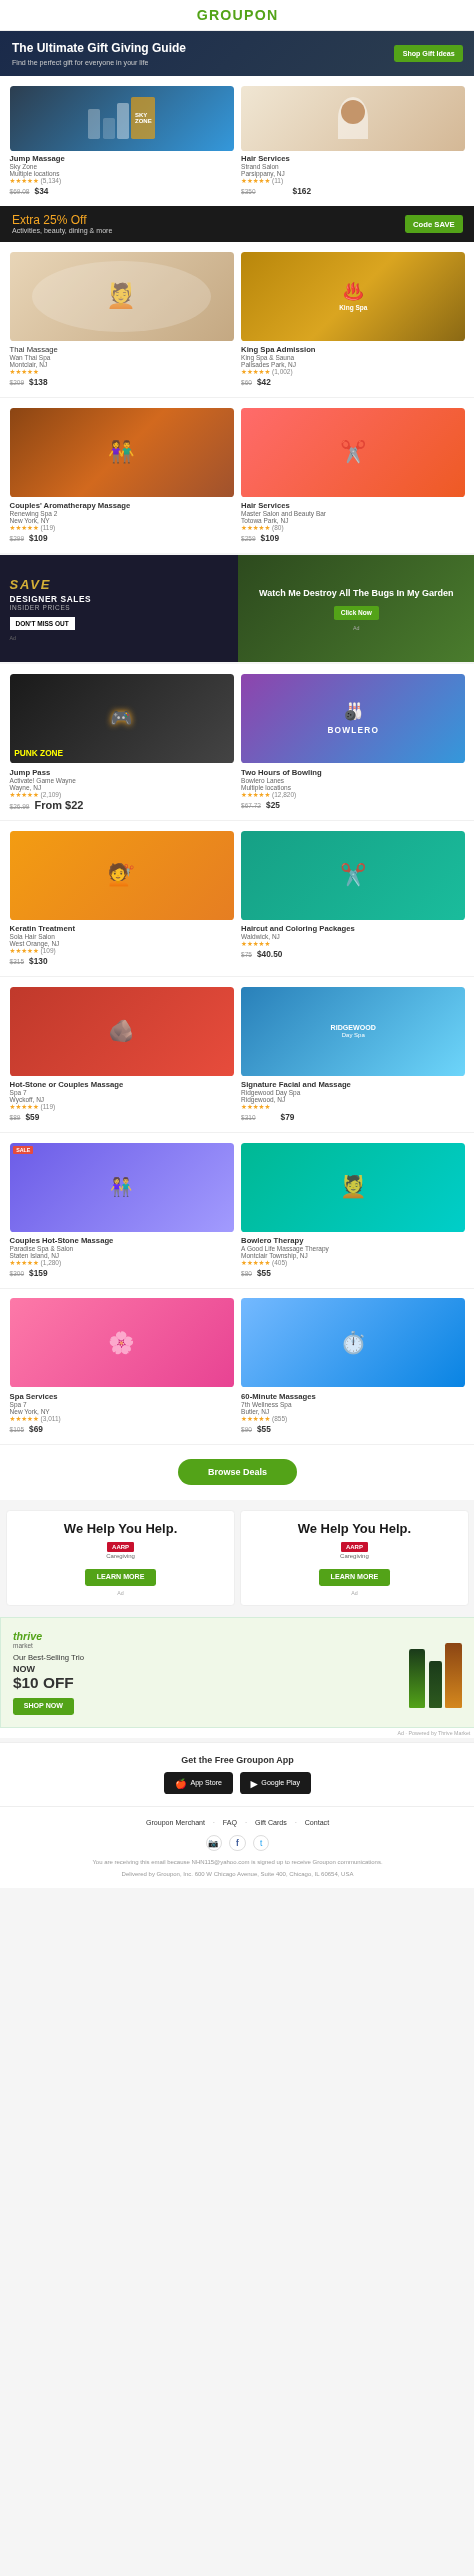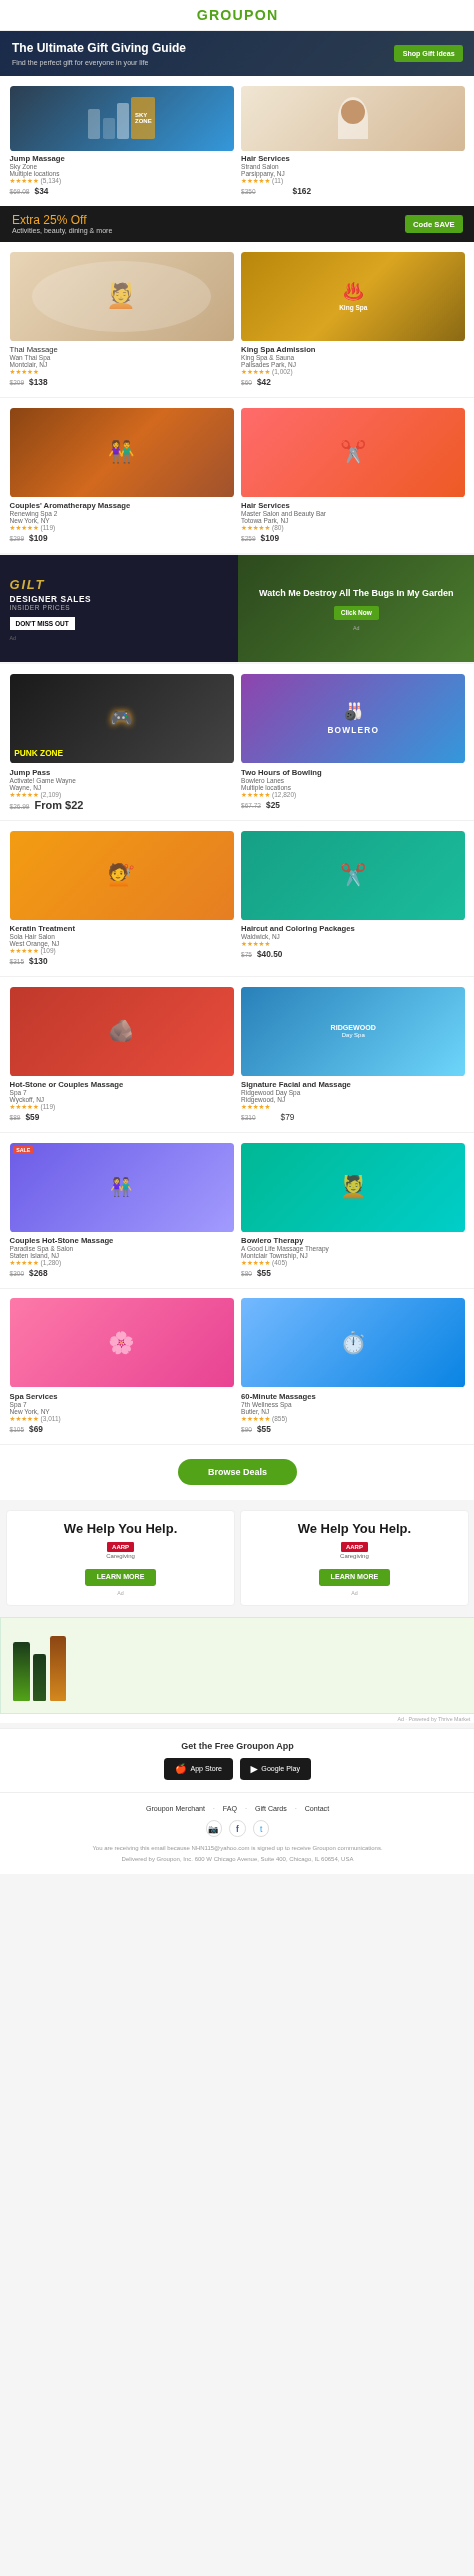--- a/index.html
+++ b/index.html
@@ -153,21 +153,21 @@
       <span style="color:#999; font-size:6.5px; text-decoration:line-through; margin-right:2.4px;">$259</span>
       <span style="color:#333; font-size:8.3px; font-weight:bold;">$109</span>
     </div>
   </div>
 
 </div>
 
 <div style="display:grid; grid-template-columns:1fr 1fr; gap:0; background:white; margin-top:2.4px;">
 
   <div style="background:#1a1a2e; padding:9.5px; cursor:pointer; min-height:107px; display:flex; flex-direction:column; justify-content:center;">
-    <div style="color:#d4af37; font-size:13px; font-weight:bold; font-style:italic; letter-spacing:1.8px;">GILT</div>
+    <div style="color:#d4af37; font-size:13px; font-weight:bold; font-style:italic; letter-spacing:1.8px;">SAVE</div>
     <div style="color:white; font-size:8.3px; font-weight:bold; margin-top:2.4px; letter-spacing:0.6px;">DESIGNER SALES</div>
     <div style="color:#aaa; font-size:6.5px; letter-spacing:0.6px;">INSIDER PRICES</div>
     <button style="background:white; color:black; padding:3px 6px; font-size:6.5px; font-weight:bold; margin-top:6px; border:none; cursor:pointer; align-self:flex-start;">DON'T MISS OUT</button>
     <div style="font-size:5.3px; color:#666; margin-top:4.7px;">Ad</div>
   </div>
 
   <div style="background:linear-gradient(135deg,#2d4a1e,#4a7c2d); padding:9.5px; cursor:pointer; min-height:107px; display:flex; flex-direction:column; justify-content:center; align-items:center; text-align:center;">
     <div style="color:white; font-size:9px; font-weight:bold; line-height:1.4; margin-bottom:6px;">Watch Me Destroy All The Bugs In My Garden</div>
     <button style="background:#53a318; color:white; padding:3.6px 7.1px; font-size:6.5px; font-weight:bold; border:none; cursor:pointer; border-radius:1.8px;">Click Now</button>
     <div style="font-size:5.3px; color:#aaa; margin-top:4.7px;">Ad</div>
@@ -280,21 +280,21 @@
       </div>
     </div>
     <div style="font-size:7.7px; font-weight:bold; color:#333;">Signature Facial and Massage</div>
     <div style="font-size:6.5px; color:#666;">Ridgewood Day Spa</div>
     <div style="font-size:6.5px; color:#666;">Ridgewood, NJ</div>
     <div style="color:#f5a623; font-size:6.5px;">
       <span>★★★★★</span>
     </div>
     <div>
       <span style="color:#999; font-size:6.5px; text-decoration:line-through; margin-right:2.4px;">$310</span>
-      <span style="color:#333; font-size:8.3px; font-weight:normal;padding-left:20px;">$79</span>
+      <span style="color:#333; font-size:8.3px; font-weight:bold;padding-left:20px;">$79</span>
     </div>
   </div>
 
 </div>
 
 <div style="background:white; display:grid; grid-template-columns:1fr 1fr; gap:0; padding:6px; border-top:0.6px solid #f0f0f0;">
 
   <div style="padding:3.6px; cursor:pointer;">
     <div style="width:100%; height:89px; border-radius:3.6px; margin-bottom:4.7px; background:linear-gradient(135deg,#6c5ce7,#a29bfe); display:flex; align-items:center; justify-content:center; overflow:hidden; position:relative;">
       <div style="font-size:18px; opacity:0.8;">👫</div>
@@ -302,21 +302,21 @@
     </div>
     <div style="font-size:7.7px; font-weight:bold; color:#333;">Couples Hot-Stone Massage</div>
     <div style="font-size:6.5px; color:#666;">Paradise Spa &amp; Salon</div>
     <div style="font-size:6.5px; color:#666;">Staten Island, NJ</div>
     <div style="color:#f5a623; font-size:6.5px;">
       <span>★★★★★</span>
       <span style="color:#888;">(1,280)</span>
     </div>
     <div>
       <span style="color:#999; font-size:6.5px; text-decoration:line-through; margin-right:2.4px;">$300</span>
-      <span style="color:#333; font-size:8.3px; font-weight:bold;">$268</span>
+      <span style="color:#333; font-size:8.3px; font-weight:bold;">$159</span>
     </div>
   </div>
 
   <div style="padding:3.6px; cursor:pointer;">
     <div style="width:100%; height:89px; border-radius:3.6px; margin-bottom:4.7px; background:linear-gradient(135deg,#00b894,#00cec9); display:flex; align-items:center; justify-content:center; overflow:hidden;">
       <div style="font-size:21.4px; opacity:0.8;">💆</div>
     </div>
     <div style="font-size:7.7px; font-weight:bold; color:#333;">Bowlero Therapy</div>
     <div style="font-size:6.5px; color:#666;">A Good Life Massage Therapy</div>
     <div style="font-size:6.5px; color:#666;">Montclair Township, NJ</div>
@@ -400,20 +400,28 @@
       <button style="background:#53a318; color:white; padding:4.7px 12px; border-radius:2.4px; font-size:7.1px; font-weight:bold; border:none; cursor:pointer; margin-top:6px;">LEARN MORE</button>
     </div>
     <div style="font-size:5.3px; color:#aaa; margin-top:3.6px;">Ad</div>
   </div>
 
 </div>
 
 <div style="height:4.7px; background:#f5f5f5;"></div>
 
 <div style="background:#f0f8e8; padding:12px; display:flex; align-items:center; justify-content:space-between; margin:0; border:0.6px solid #d4edda;">
+  <div style="flex:1;">
+    <div style="color:#53a318; font-size:10.7px; font-weight:bold; font-style:italic;">thrive</div>
+    <div style="color:#666; font-size:6.5px;">market</div>
+    <div style="font-size:7.7px; color:#333; margin-top:4.7px;">Our Best-Selling Trio</div>
+    <div style="font-size:9px; font-weight:bold; color:#333; margin-top:1.2px;">NOW</div>
+    <div style="font-size:15.4px; font-weight:bold; color:#333;">$10 OFF</div>
+    <button style="background:#53a318; color:white; padding:4.7px 10.7px; border-radius:2.4px; font-size:7.1px; font-weight:bold; border:none; cursor:pointer; margin-top:6px;">SHOP NOW</button>
+  </div>
   <div style="display:flex; gap:3.6px; align-items:flex-end; height:71px;">
     <div style="width:16.6px; height:59px; background:linear-gradient(to bottom,#1a3a1a,#53a318); border-radius:2.4px 2.4px 1.2px 1.2px;"></div>
     <div style="width:13px; height:47px; background:linear-gradient(to bottom,#1a3a1a,#2d5a1e); border-radius:2.4px 2.4px 1.2px 1.2px;"></div>
     <div style="width:16.6px; height:65px; background:linear-gradient(to bottom,#8B4513,#d4881e); border-radius:2.4px 2.4px 1.2px 1.2px;"></div>
   </div>
 </div>
 <div style="font-size:5.3px; color:#aaa; text-align:right; padding:1.8px 4.7px; background:white;">Ad · Powered by Thrive Market</div>
 
 <div style="height:4.7px; background:#f5f5f5;"></div>
 

